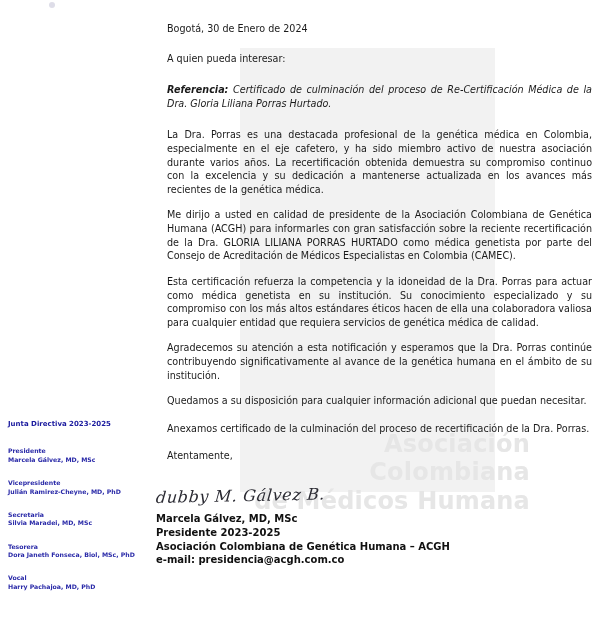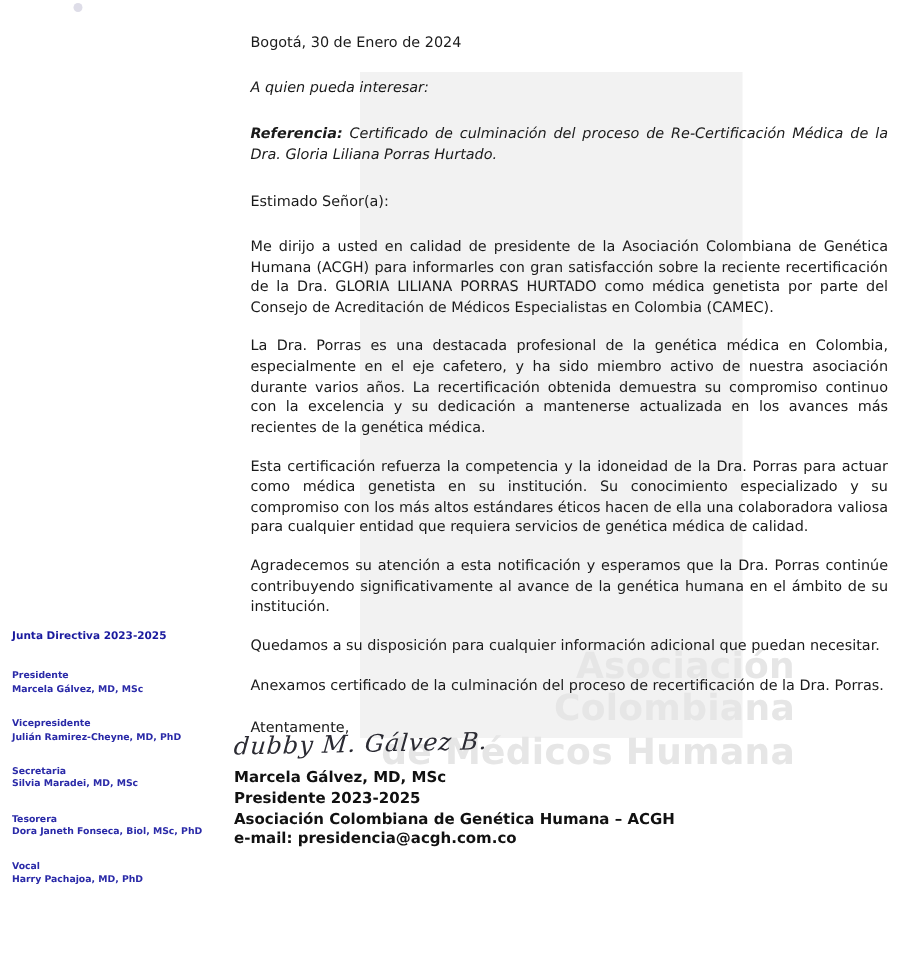--- a/index.html
+++ b/index.html
@@ -72,21 +72,20 @@
     margin: 0 0 12px 0;
     text-align: justify;
   }
   .date-line {
     margin-bottom: 16px !important;
     text-align: left !important;
   }
   .addressee {
     text-align: center;
     margin-bottom: 18px !important;
-    font-style: italic;
   }
   .reference {
     font-style: italic;
     margin-bottom: 18px !important;
   }
   .reference .ref-label {
     font-weight: bold;
     font-style: italic;
     margin-top: 12px;
   }
@@ -175,24 +174,23 @@
   </div>
 
   <div class="letter">
 
     <p class="date-line">Bogotá, 30 de Enero de 2024</p>
 
     <p class="addressee">A quien pueda interesar:</p>
 
     <p class="reference"><span class="ref-label">Referencia:</span><span> Certificado de culminación del proceso de Re-Certificación Médica de la Dra. Gloria Liliana Porras Hurtado.</span></p>
 
-    <p class="greeting">Estimado Señor(a):</p>
-
+
+    <p>La Dra. Porras es una destacada profesional de la genética médica en Colombia, especialmente en el eje cafetero, y ha sido miembro activo de nuestra asociación durante varios años. La recertificación obtenida demuestra su compromiso continuo con la excelencia y su dedicación a mantenerse actualizada en los avances más recientes de la genética médica.</p>
     <p>Me dirijo a usted en calidad de presidente de la Asociación Colombiana de Genética Humana (ACGH) para informarles con gran satisfacción sobre la reciente recertificación de la Dra. GLORIA LILIANA PORRAS HURTADO como médica genetista por parte del Consejo de Acreditación de Médicos Especialistas en Colombia (CAMEC).</p>
-    <p>La Dra. Porras es una destacada profesional de la genética médica en Colombia, especialmente en el eje cafetero, y ha sido miembro activo de nuestra asociación durante varios años. La recertificación obtenida demuestra su compromiso continuo con la excelencia y su dedicación a mantenerse actualizada en los avances más recientes de la genética médica.</p>
     <p>Esta certificación refuerza la competencia y la idoneidad de la Dra. Porras para actuar como médica genetista en su institución. Su conocimiento especializado y su compromiso con los más altos estándares éticos hacen de ella una colaboradora valiosa para cualquier entidad que requiera servicios de genética médica de calidad.</p>
     <p>Agradecemos su atención a esta notificación y esperamos que la Dra. Porras continúe contribuyendo significativamente al avance de la genética humana en el ámbito de su institución.</p>
 
     <p class="closing-line">Quedamos a su disposición para cualquier información adicional que puedan necesitar.</p>
     <p class="closing-line">Anexamos certificado de la culminación del proceso de recertificación de la Dra. Porras.</p>
 
     <p class="sign-off">Atentamente,</p>
   </div>
 
   <div class="signature-area">

